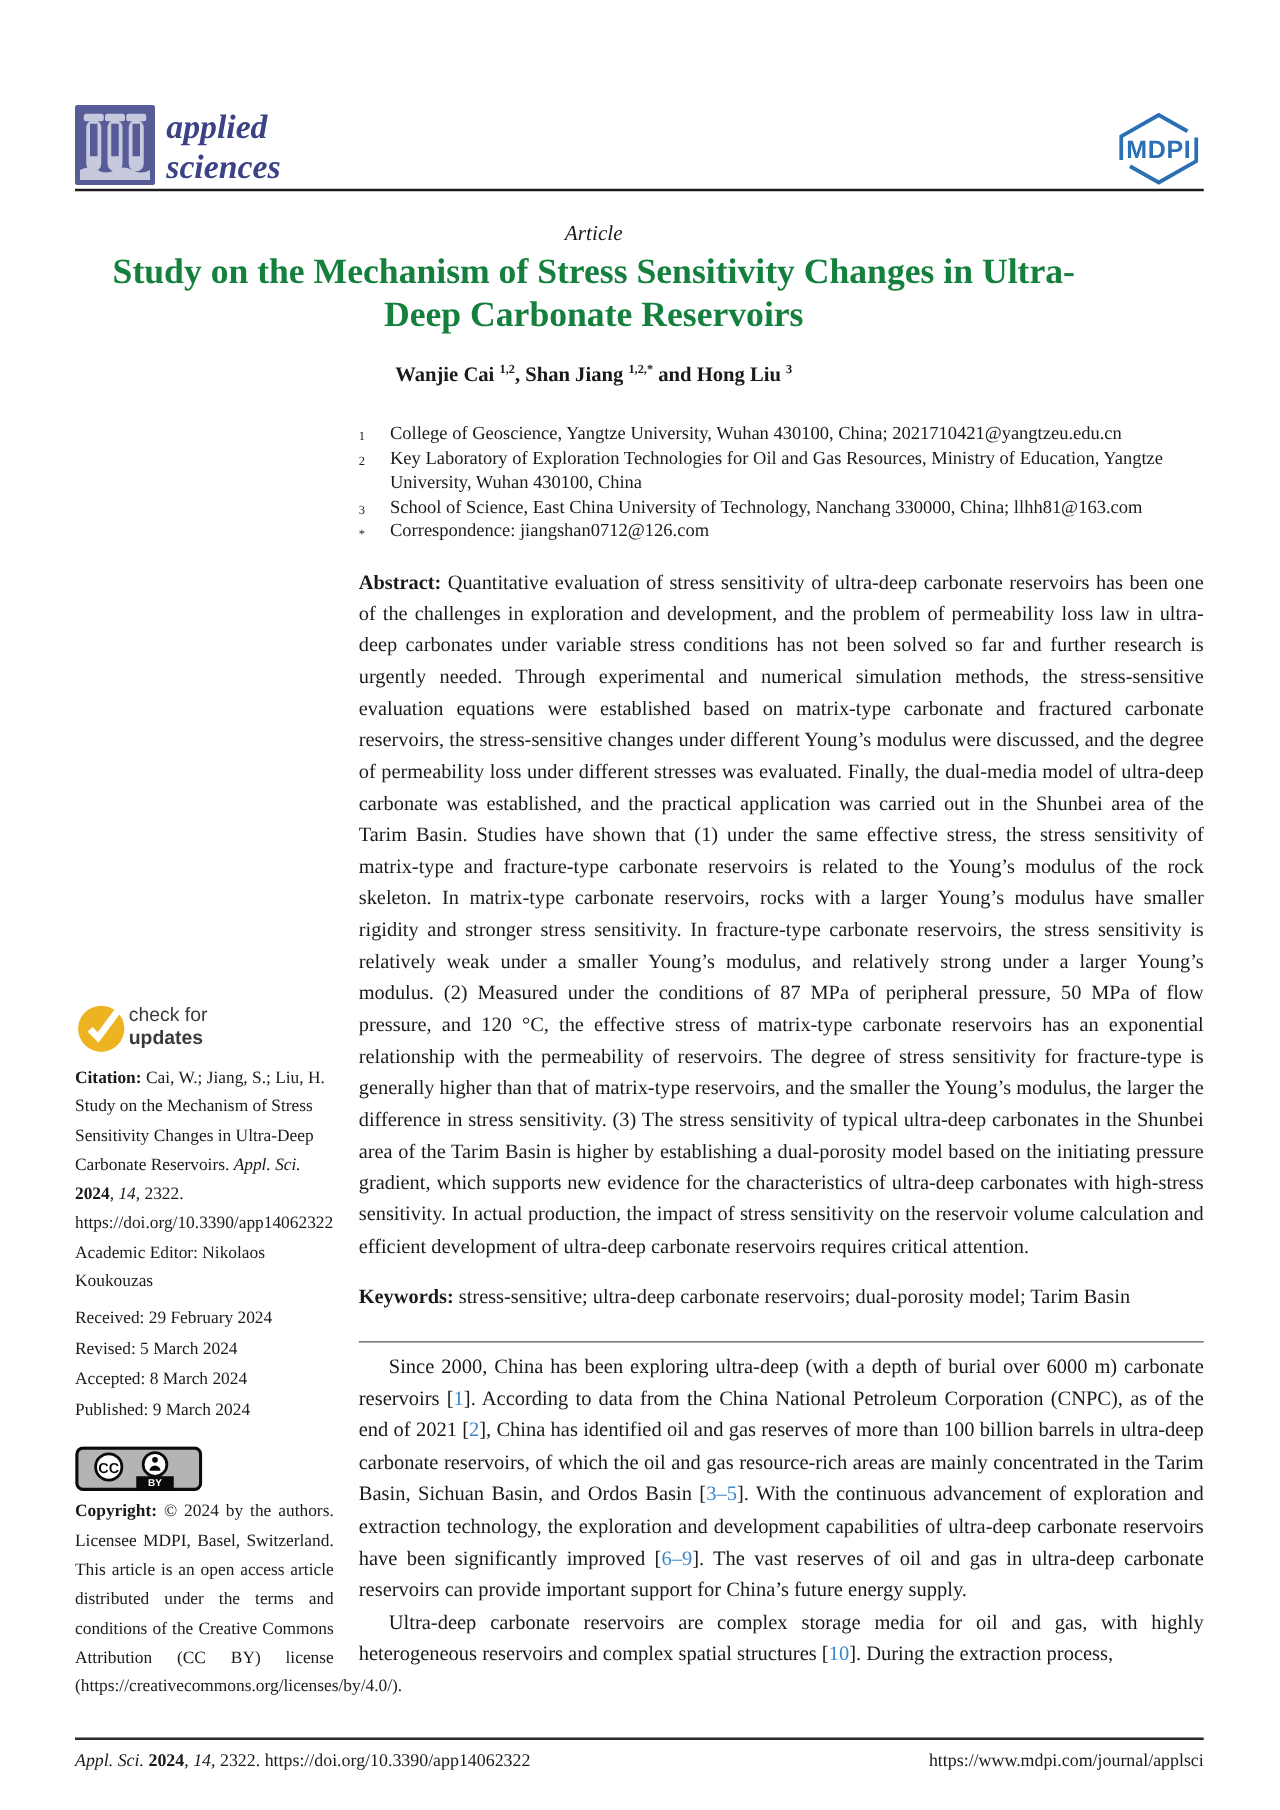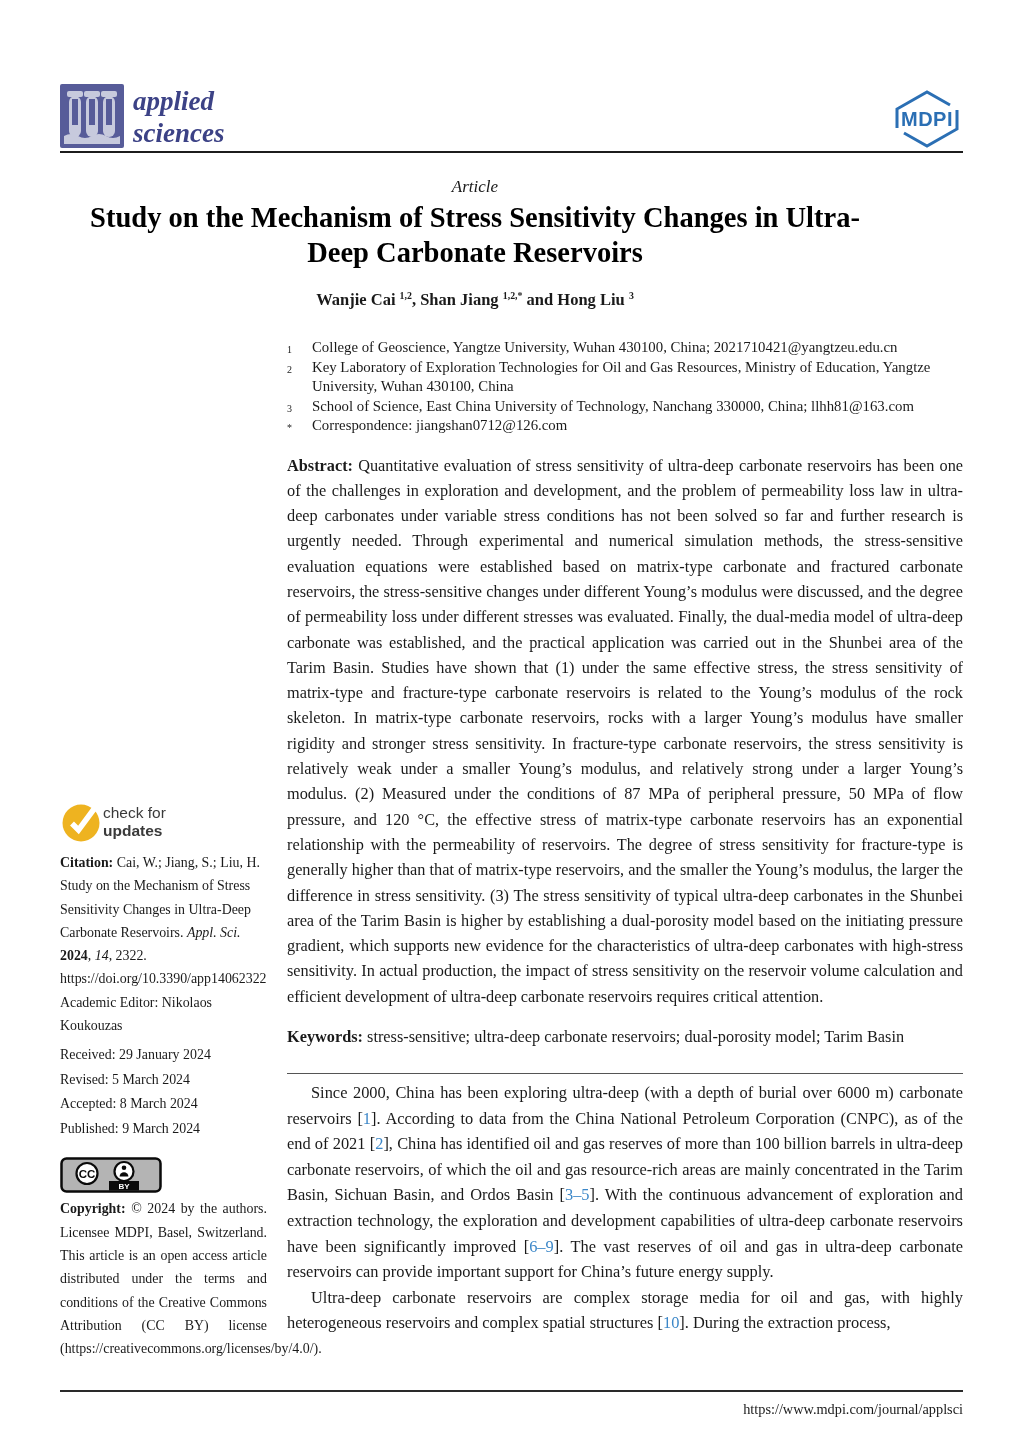--- a/index.html
+++ b/index.html
@@ -12,21 +12,21 @@
   
   .logo-box{position:absolute;left:60px;top:84px;}
   .journal-name{position:absolute;left:133px;top:85px;font-style:italic;font-weight:600;
                 font-size:27px;line-height:32px;color:#3c4286;}
   .mdpi-logo{position:absolute;left:891px;top:90px;}
   .header-rule{position:absolute;left:60px;top:151px;width:903px;height:2px;background:#1c1c1c;}
 
   
   .title-block{position:absolute;left:60px;top:177px;width:830px;text-align:center;}
   .article-type{font-style:italic;font-size:17px;margin:0 0 3px 0;}
-  .paper-title{font-size:28.5px;font-weight:bold;line-height:35px;color:#000000;margin:0;}
+  .paper-title{font-size:28.5px;font-weight:bold;line-height:35px;color:#15803d;margin:0;}
   .authors{font-size:16.5px;font-weight:bold;margin-top:20px;}
 
   
   .main-col{position:absolute;left:287px;top:338px;width:676px;}
   .affil-row{display:flex;font-size:14.8px;line-height:19.5px;}
   .affil-marker{width:25px;flex-shrink:0;font-size:10px;position:relative;top:2px;}
   .abstract{font-size:16.3px;line-height:25.3px;text-align:justify;margin:17px 0 0 0;}
   .keywords{font-size:16.3px;line-height:24px;margin:16px 0 0 0;text-align:justify;}
   .mid-rule{margin-top:24px;height:1px;background:#555;}
   .section-heading{font-size:17.5px;font-weight:bold;margin:36px 0 0 0;}
@@ -133,21 +133,21 @@
         <div>check for</div>
         <div class="bold">updates</div>
       </div>
     </div>
 
     <div class="side-block citation-block"><span class="bold">Citation:</span><span><span> Cai, W.; Jiang, S.; Liu, H. Study on the Mechanism of Stress Sensitivity Changes in Ultra-Deep Carbonate Reservoirs. </span><span style="font-style: italic;">Appl. Sci. </span><span style="font-weight: bold;">2024</span><span>, </span><span style="font-style: italic;">14</span><span>, 2322. https://doi.org/10.3390/app14062322</span></span></div>
 
     <div class="side-block">Academic Editor: Nikolaos Koukouzas</div>
 
     <div class="side-block dates-block">
-      <div>Received: 29 January 2024</div>
+      <div>Received: 29 February 2024</div>
       <div>Revised: 5 March 2024</div>
       <div>Accepted: 8 March 2024</div>
       <div>Published: 9 March 2024</div>
     </div>
 
     <div class="cc-wrap">
       <svg width="102" height="36" viewBox="0 0 102 36">
         <rect x="1.5" y="1.5" width="99" height="33" rx="5" fill="#b4b4b4" stroke="#0a0a0a" stroke-width="2.5"></rect>
         <circle cx="27" cy="16.5" r="10.5" fill="#ffffff" stroke="#0a0a0a" stroke-width="2.2"></circle>
         <text x="27" y="21" text-anchor="middle" font-family="Liberation Sans, sans-serif" font-size="11.5" font-weight="bold" fill="#0a0a0a">CC</text>
@@ -156,15 +156,16 @@
         <path d="M59.6 19.5 a4.4 4.2 0 0 1 8.8 0 Z" fill="#0a0a0a"></path>
         <rect x="49" y="24" width="30" height="9.5" fill="#0a0a0a"></rect>
         <text x="64" y="31.7" text-anchor="middle" font-family="Liberation Sans, sans-serif" font-size="8" font-weight="bold" fill="#ffffff">BY</text>
       </svg>
     </div>
 
     <div class="side-block copyright-block"><span class="bold">Copyright:</span><span> © 2024 by the authors. Licensee MDPI, Basel, Switzerland. This article is an open access article distributed under the terms and conditions of the Creative Commons Attribution (CC BY) license (https://creativecommons.org/licenses/by/4.0/).</span></div>
   </div>
 
   <div class="footer-rule"></div>
+  <div class="footer-left"><span style="font-style: italic;">Appl. Sci. </span><span style="font-weight: bold;">2024</span><span>, </span><span style="font-style: italic;">14</span><span>, 2322. https://doi.org/10.3390/app14062322</span></div>
   <div class="footer-right">https://www.mdpi.com/journal/applsci</div>
 
 </div>
 
 </body></html>

